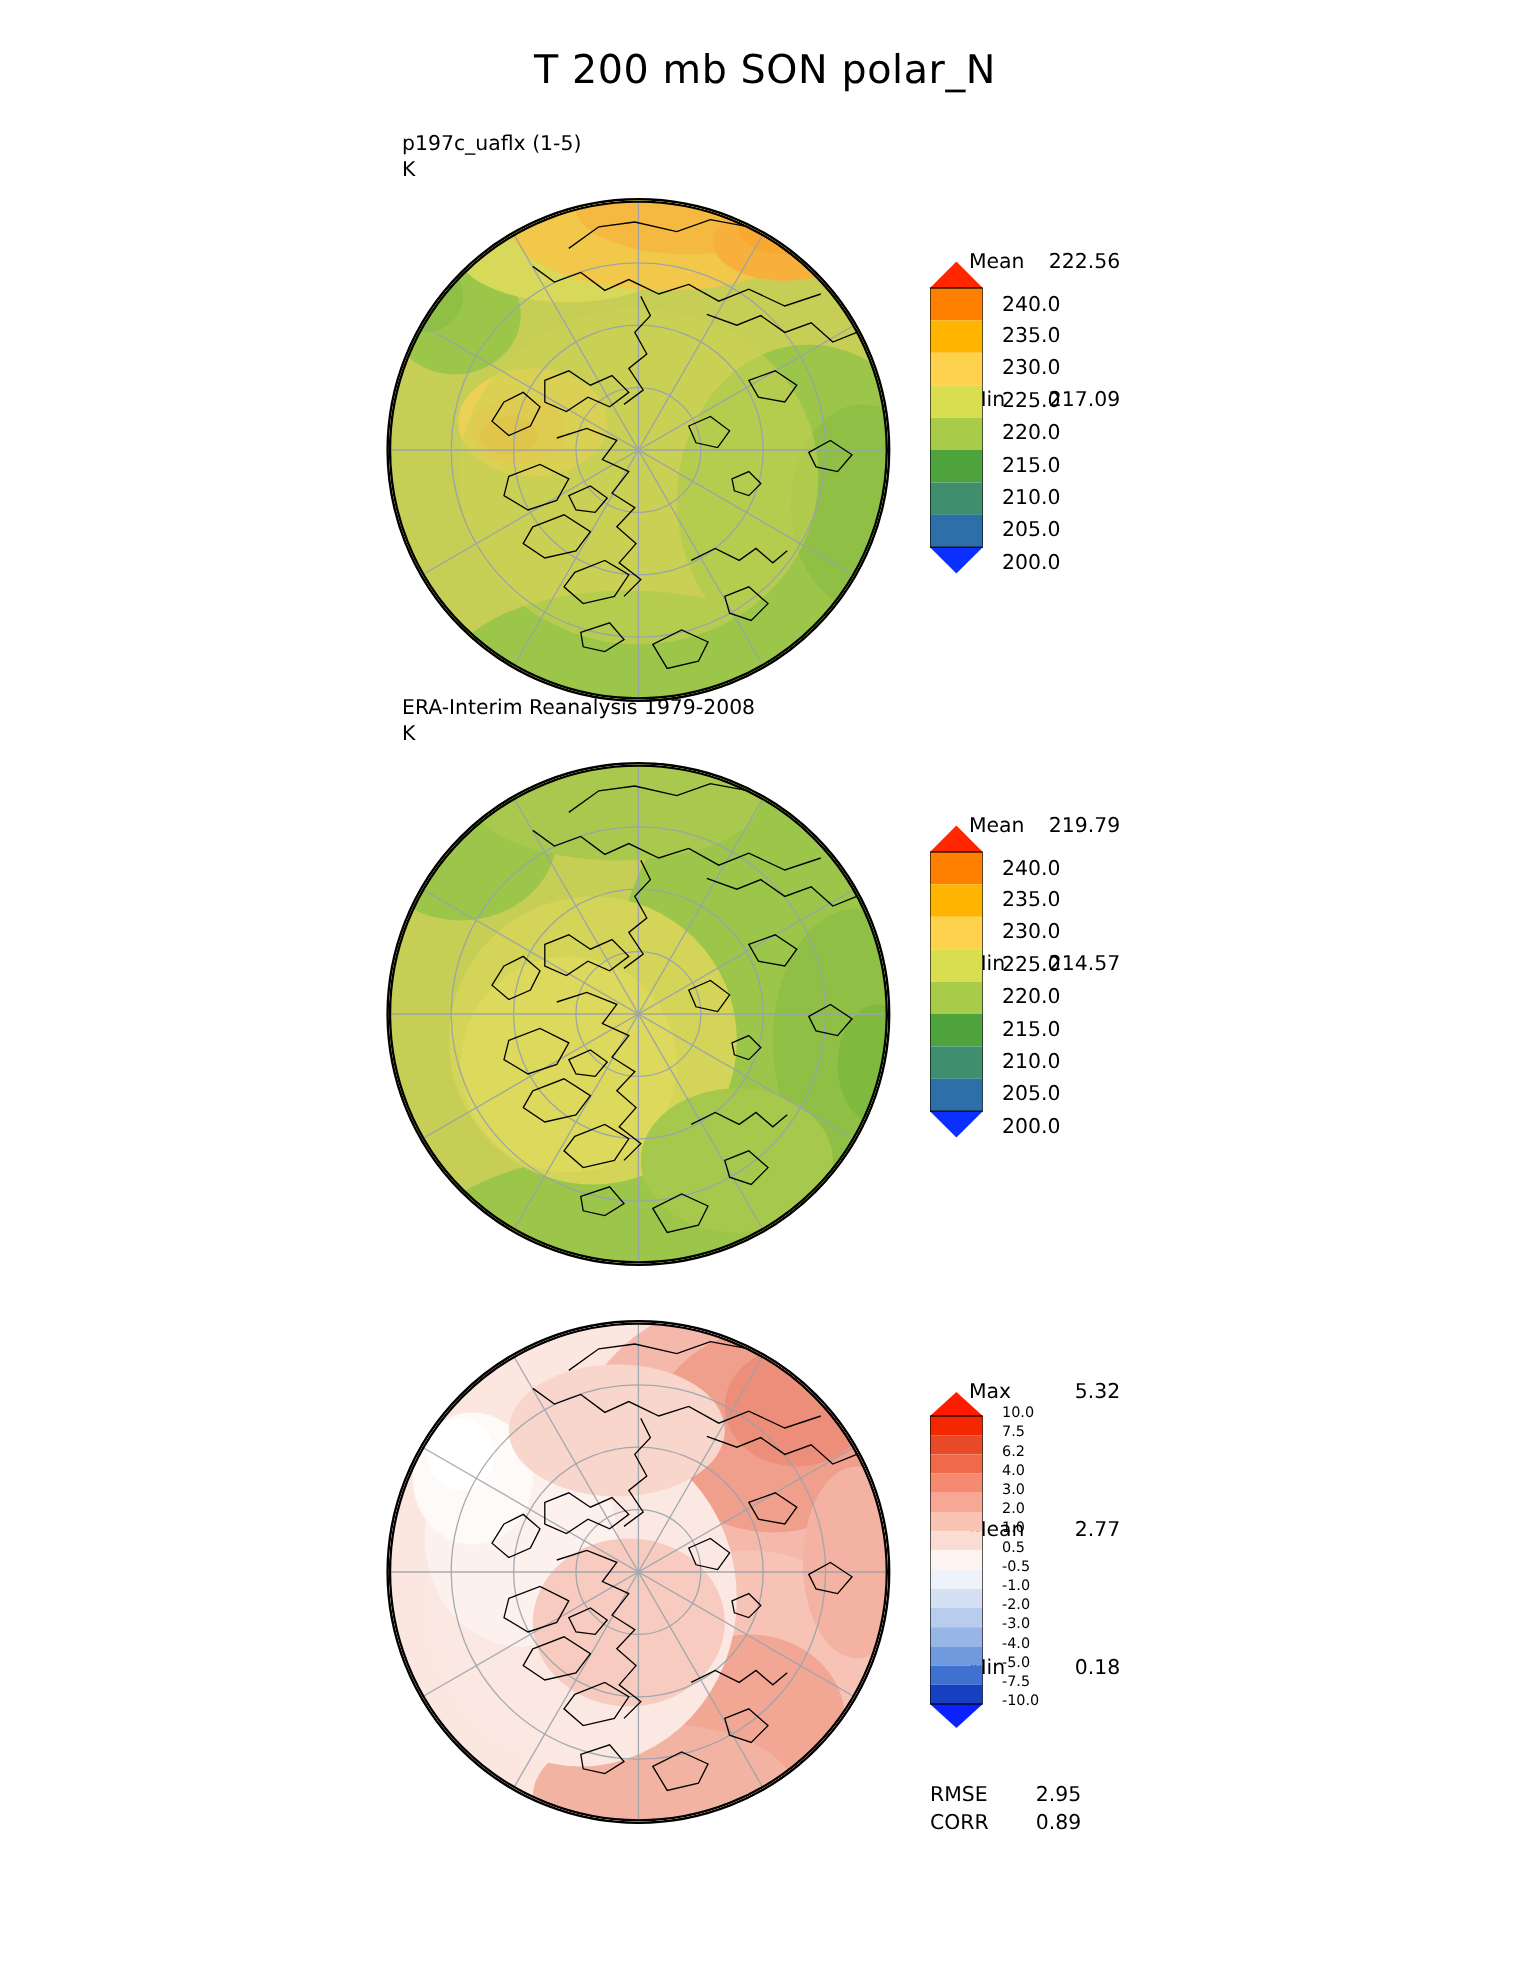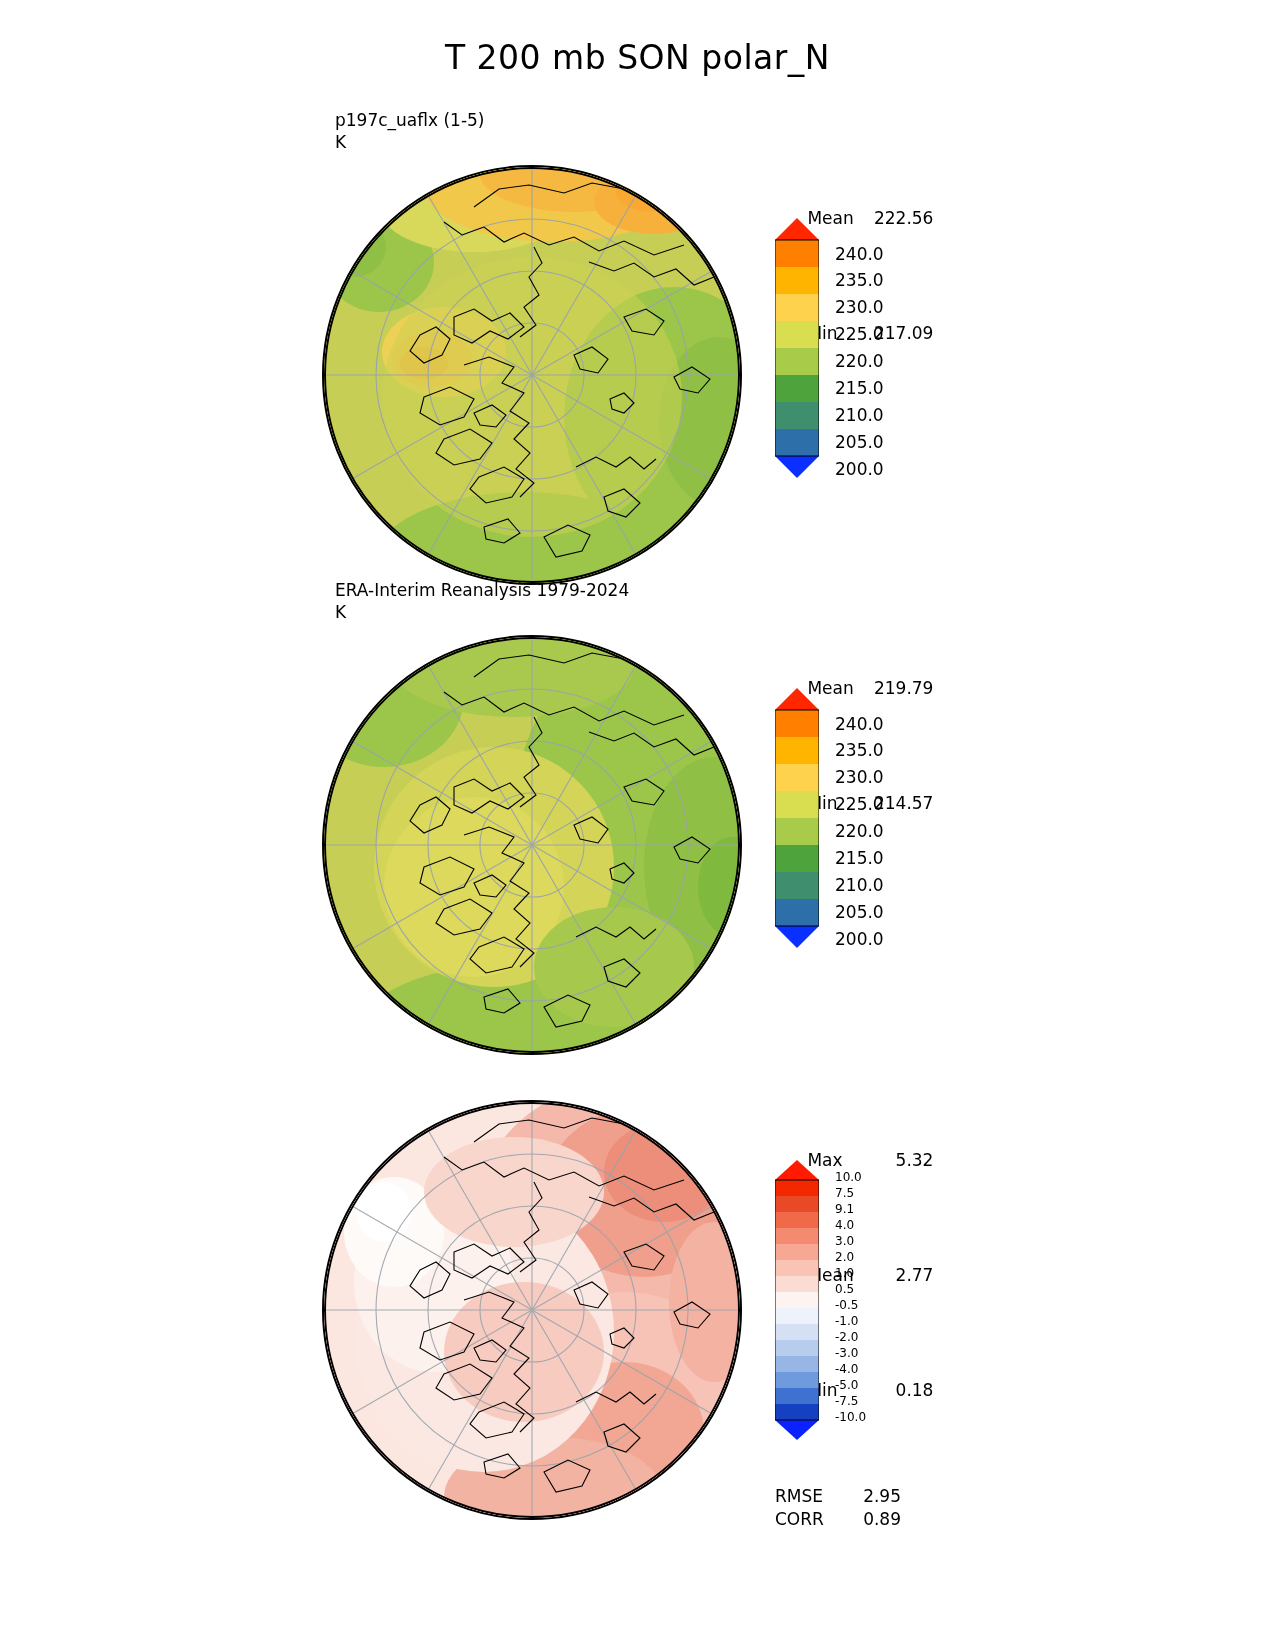--- a/index.html
+++ b/index.html
@@ -206,21 +206,21 @@
     <span class="cbar-label" style="top:133px;">220.0</span>
     <span class="cbar-label" style="top:160px;">215.0</span>
     <span class="cbar-label" style="top:187px;">210.0</span>
     <span class="cbar-label" style="top:214px;">205.0</span>
     <span class="cbar-label" style="top:241px;">200.0</span>
   </div>
 </div>
 
 <div class="panel panel-2">
 
-  <div class="panel-title" style="left:335px; top:10px;">ERA-Interim Reanalysis 1979-2024</div>
+  <div class="panel-title" style="left:335px; top:10px;">ERA-Interim Reanalysis 1979-2008</div>
   <div class="panel-units" style="left:335px; top:32px;">K</div>
 
   <div class="stats" style="left:775px; top:38px;">
     <span class="stats-row">
       <span class="stats-label">Mean</span><span class="stats-val">219.79</span>
     </span>
     <span class="stats-row">
       <span class="stats-label">Min</span><span class="stats-val">214.57</span>
     </span>
   </div>
@@ -408,21 +408,21 @@
       <rect x="0" y="244" width="44" height="16" fill="#1540bf"></rect>
       <polygon points="22,280 44,260 0,260" fill="#0a22ff"></polygon>
       <g fill="none" stroke="#000" stroke-width="1">
         <rect x="0" y="20" width="44" height="240"></rect>
       </g>
     </svg>
   </div>
   <div class="cbar-labels" style="left:835px; top:105px; width:130px; height:300px; font-size:12px;">
     <span class="cbar-label" style="top:10px;">10.0</span>
     <span class="cbar-label" style="top:26px;">7.5</span>
-    <span class="cbar-label" style="top:42px;">9.1</span>
+    <span class="cbar-label" style="top:42px;">6.2</span>
     <span class="cbar-label" style="top:58px;">4.0</span>
     <span class="cbar-label" style="top:74px;">3.0</span>
     <span class="cbar-label" style="top:90px;">2.0</span>
     <span class="cbar-label" style="top:106px;">1.0</span>
     <span class="cbar-label" style="top:122px;">0.5</span>
     <span class="cbar-label" style="top:138px;">-0.5</span>
     <span class="cbar-label" style="top:154px;">-1.0</span>
     <span class="cbar-label" style="top:170px;">-2.0</span>
     <span class="cbar-label" style="top:186px;">-3.0</span>
     <span class="cbar-label" style="top:202px;">-4.0</span>

